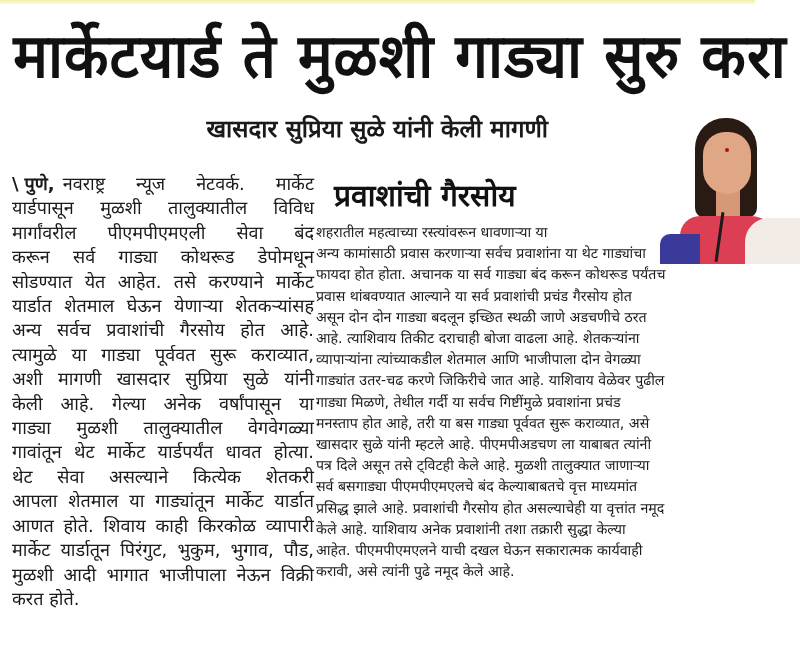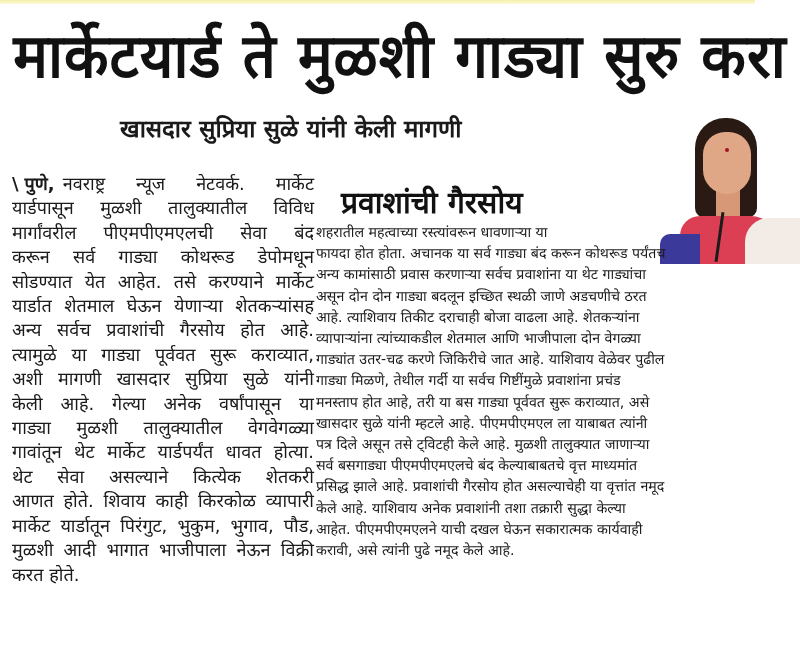--- a/index.html
+++ b/index.html
@@ -15,22 +15,22 @@
       background: linear-gradient(to bottom, #f4f0a8, #fbf9dc);
     }
     .headline {
       position: absolute; left: 0; top: 14px; width: 800px;
       text-align: center;
       font-size: 58px; font-weight: bold; line-height: 84px;
       letter-spacing: 1px; color: #111;
       transform: scaleY(1.05);
     }
     .subheadline {
-      position: absolute; left: 120px; top: 112px; width: 420px;
-      text-align: left;
+      position: absolute; left: 128px; top: 112px; width: 420px;
+      text-align: right;
       font-size: 24px; font-weight: bold; line-height: 34px; color: #1a1a1a;
     }
     .photo {
       position: absolute; left: 650px; top: 112px; width: 150px; height: 152px;
       overflow: hidden; background: #ffffff;
     }
     .photo .hair {
       position: absolute; left: 45px; top: 6px; width: 62px; height: 100px;
       background: #2a1a14; border-radius: 30px 30px 10px 10px;
     }
@@ -99,49 +99,51 @@
   <div class="bindi"></div>
   <div class="sari-red"></div>
   <div class="sari-white"></div>
   <div class="sari-blue"></div>
   <div class="lanyard"></div>
 </div>
 
 <div class="col-left">
   <span class="line"><span class="dateline-mark">\</span><span class="dateline-city">पुणे,</span><span>नवराष्ट्र न्यूज नेटवर्क. मार्केट</span></span>
   <span class="line">यार्डपासून मुळशी तालुक्यातील विविध</span>
-  <span class="line">मार्गांवरील पीएमपीएमएलची सेवा बंद</span>
+  <span class="line">मार्गांवरील पीएमपीएमएली सेवा बंद</span>
   <span class="line">करून सर्व गाड्या कोथरूड डेपोमधून</span>
   <span class="line">सोडण्यात येत आहेत. तसे करण्याने मार्केट</span>
   <span class="line">यार्डात शेतमाल घेऊन येणाऱ्या शेतकऱ्यांसह</span>
   <span class="line">अन्य सर्वच प्रवाशांची गैरसोय होत आहे.</span>
   <span class="line">त्यामुळे या गाड्या पूर्ववत सुरू कराव्यात,</span>
   <span class="line">अशी मागणी खासदार सुप्रिया सुळे यांनी</span>
   <span class="line">केली आहे.  गेल्या अनेक वर्षांपासून या</span>
   <span class="line">गाड्या मुळशी तालुक्यातील वेगवेगळ्या</span>
   <span class="line">गावांतून थेट मार्केट यार्डपर्यंत धावत होत्या.</span>
   <span class="line">थेट सेवा असल्याने कित्येक शेतकरी</span>
+  <span class="line">आपला शेतमाल या गाड्यांतून मार्केट यार्डात</span>
   <span class="line">आणत होते. शिवाय काही किरकोळ व्यापारी</span>
   <span class="line">मार्केट यार्डातून पिरंगुट, भुकुम, भुगाव, पौड,</span>
   <span class="line">मुळशी आदी भागात भाजीपाला नेऊन विक्री</span>
   <span class="line last">करत होते.</span>
 </div>
 
-<h3 class="section-title" style="margin:7px;text-align:center;">प्रवाशांची गैरसोय</h3>
+<h3 class="section-title" style="margin:0;text-align:center;">प्रवाशांची गैरसोय</h3>
 
 <div class="col-right">
   <span class="line">शहरातील महत्वाच्या रस्त्यांवरून धावणाऱ्या या</span>
+  <span class="line">अन्य कामांसाठी प्रवास करणाऱ्या सर्वच प्रवाशांना या थेट गाड्यांचा</span>
   <span class="line">फायदा होत होता. अचानक या सर्व गाड्या बंद करून कोथरूड पर्यंतच</span>
-  <span class="line">अन्य कामांसाठी प्रवास करणाऱ्या सर्वच प्रवाशांना या थेट गाड्यांचा</span>
+  <span class="line">प्रवास थांबवण्यात आल्याने या सर्व प्रवाशांची प्रचंड गैरसोय होत</span>
   <span class="line">असून दोन दोन गाड्या बदलून इच्छित स्थळी जाणे अडचणीचे ठरत</span>
   <span class="line">आहे. त्याशिवाय तिकीट दराचाही बोजा वाढला आहे. शेतकऱ्यांना</span>
   <span class="line">व्यापाऱ्यांना त्यांच्याकडील शेतमाल आणि भाजीपाला दोन वेगळ्या</span>
   <span class="line">गाड्यांत उतर-चढ करणे जिकिरीचे जात आहे. याशिवाय वेळेवर पुढील</span>
   <span class="line">गाड्या मिळणे, तेथील गर्दी या सर्वच गिष्टींमुळे प्रवाशांना प्रचंड</span>
   <span class="line">मनस्ताप होत आहे, तरी या बस गाड्या पूर्ववत सुरू कराव्यात, असे</span>
-  <span class="line">खासदार सुळे यांनी म्हटले आहे. पीएमपीएमएल ला याबाबत त्यांनी</span>
+  <span class="line">खासदार सुळे यांनी म्हटले आहे. पीएमपीअडचण ला याबाबत त्यांनी</span>
   <span class="line">पत्र दिले असून तसे ट्विटही केले आहे. मुळशी तालुक्यात जाणाऱ्या</span>
   <span class="line">सर्व बसगाड्या पीएमपीएमएलचे बंद केल्याबाबतचे वृत्त माध्यमांत</span>
   <span class="line">प्रसिद्ध झाले आहे. प्रवाशांची गैरसोय होत असल्याचेही या वृत्तांत नमूद</span>
   <span class="line">केले आहे. याशिवाय अनेक प्रवाशांनी तशा तक्रारी सुद्धा केल्या</span>
   <span class="line">आहेत. पीएमपीएमएलने याची दखल घेऊन सकारात्मक कार्यवाही</span>
   <span class="line">करावी, असे त्यांनी पुढे नमूद केले आहे.</span>
 </div>
 
 </body></html>

